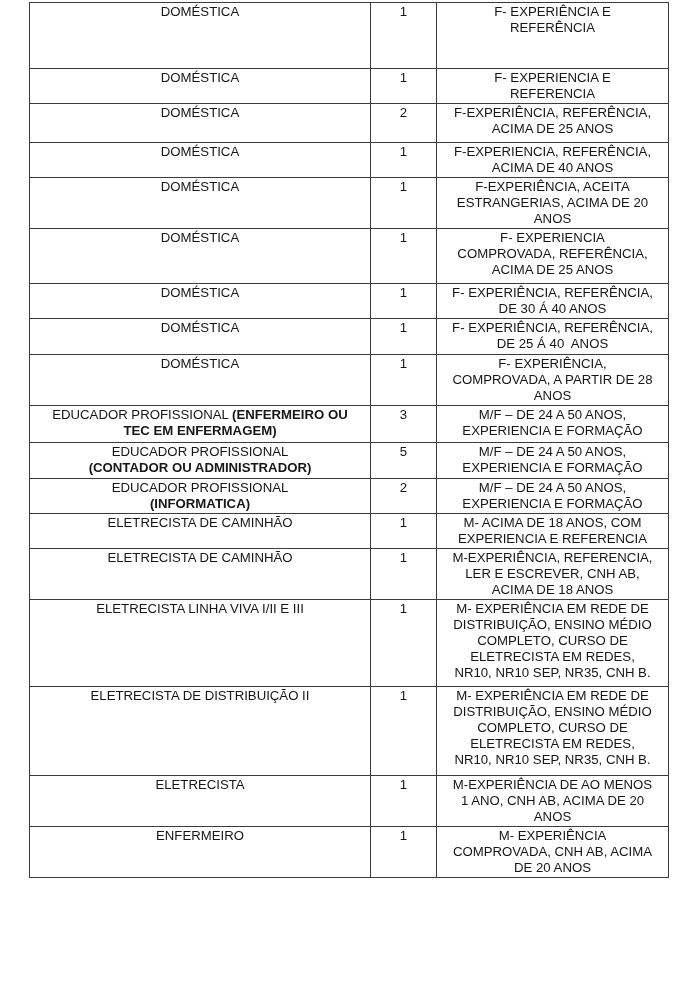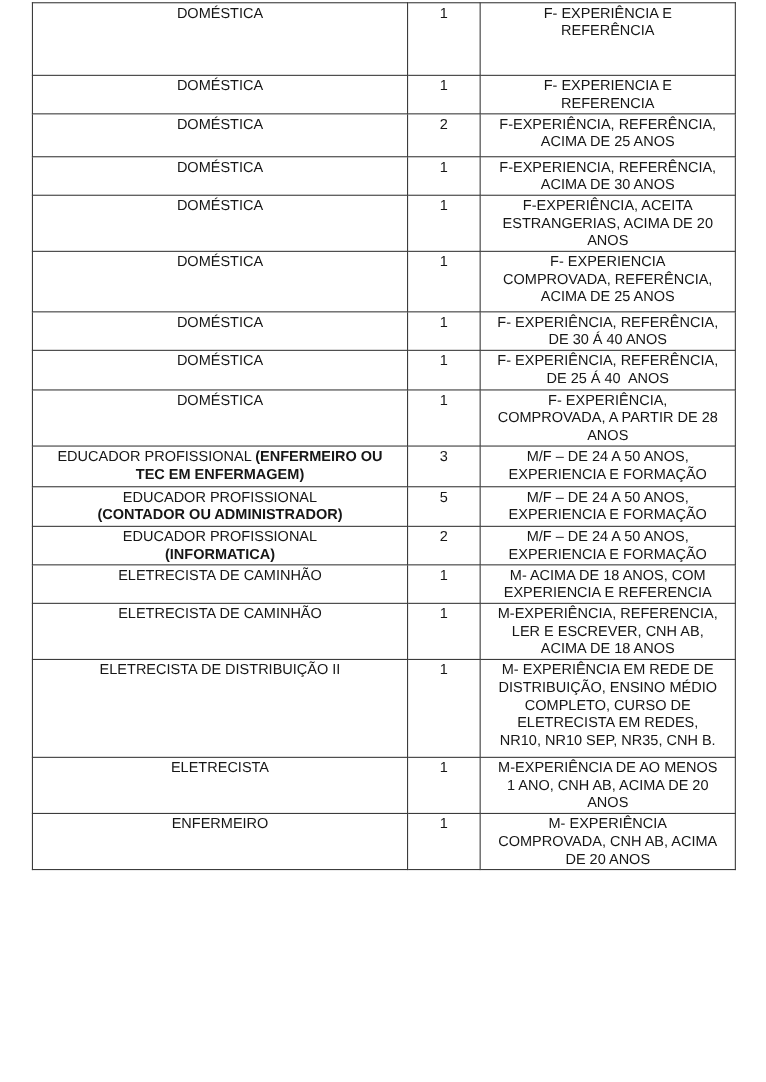--- a/index.html
+++ b/index.html
@@ -56,21 +56,21 @@
       <tr style="height:39px">
         <td class="job"><span>DOMÉSTICA</span><strong></strong></td>
         <td class="qty">2</td>
         <td class="req">F-EXPERIÊNCIA, REFERÊNCIA,
 ACIMA DE 25 ANOS</td>
       </tr>
       <tr style="height:34px">
         <td class="job"><span>DOMÉSTICA</span><strong></strong></td>
         <td class="qty">1</td>
         <td class="req">F-EXPERIENCIA, REFERÊNCIA,
-ACIMA DE 30 ANOS</td>
+ACIMA DE 40 ANOS</td>
       </tr>
       <tr style="height:49px">
         <td class="job"><span>DOMÉSTICA</span><strong></strong></td>
         <td class="qty">1</td>
         <td class="req">F-EXPERIÊNCIA, ACEITA
 ESTRANGERIAS, ACIMA DE 20
 ANOS</td>
       </tr>
       <tr style="height:55px">
         <td class="job"><span>DOMÉSTICA</span><strong></strong></td>
@@ -125,20 +125,29 @@
         <td class="req">M- ACIMA DE 18 ANOS, COM
 EXPERIENCIA E REFERENCIA</td>
       </tr>
       <tr style="height:51px">
         <td class="job"><span>ELETRECISTA DE CAMINHÃO</span><strong></strong></td>
         <td class="qty">1</td>
         <td class="req">M-EXPERIÊNCIA, REFERENCIA,
 LER E ESCREVER, CNH AB,
 ACIMA DE 18 ANOS</td>
       </tr>
+      <tr style="height:87px">
+        <td class="job"><span>ELETRECISTA LINHA VIVA I/II E III</span><strong></strong></td>
+        <td class="qty">1</td>
+        <td class="req">M- EXPERIÊNCIA EM REDE DE
+DISTRIBUIÇÃO, ENSINO MÉDIO
+COMPLETO, CURSO DE
+ELETRECISTA EM REDES,
+NR10, NR10 SEP, NR35, CNH B.</td>
+      </tr>
       <tr style="height:89px">
         <td class="job"><span>ELETRECISTA DE DISTRIBUIÇÃO II</span><strong></strong></td>
         <td class="qty">1</td>
         <td class="req">M- EXPERIÊNCIA EM REDE DE
 DISTRIBUIÇÃO, ENSINO MÉDIO
 COMPLETO, CURSO DE
 ELETRECISTA EM REDES,
 NR10, NR10 SEP, NR35, CNH B.</td>
       </tr>
       <tr style="height:49px">

